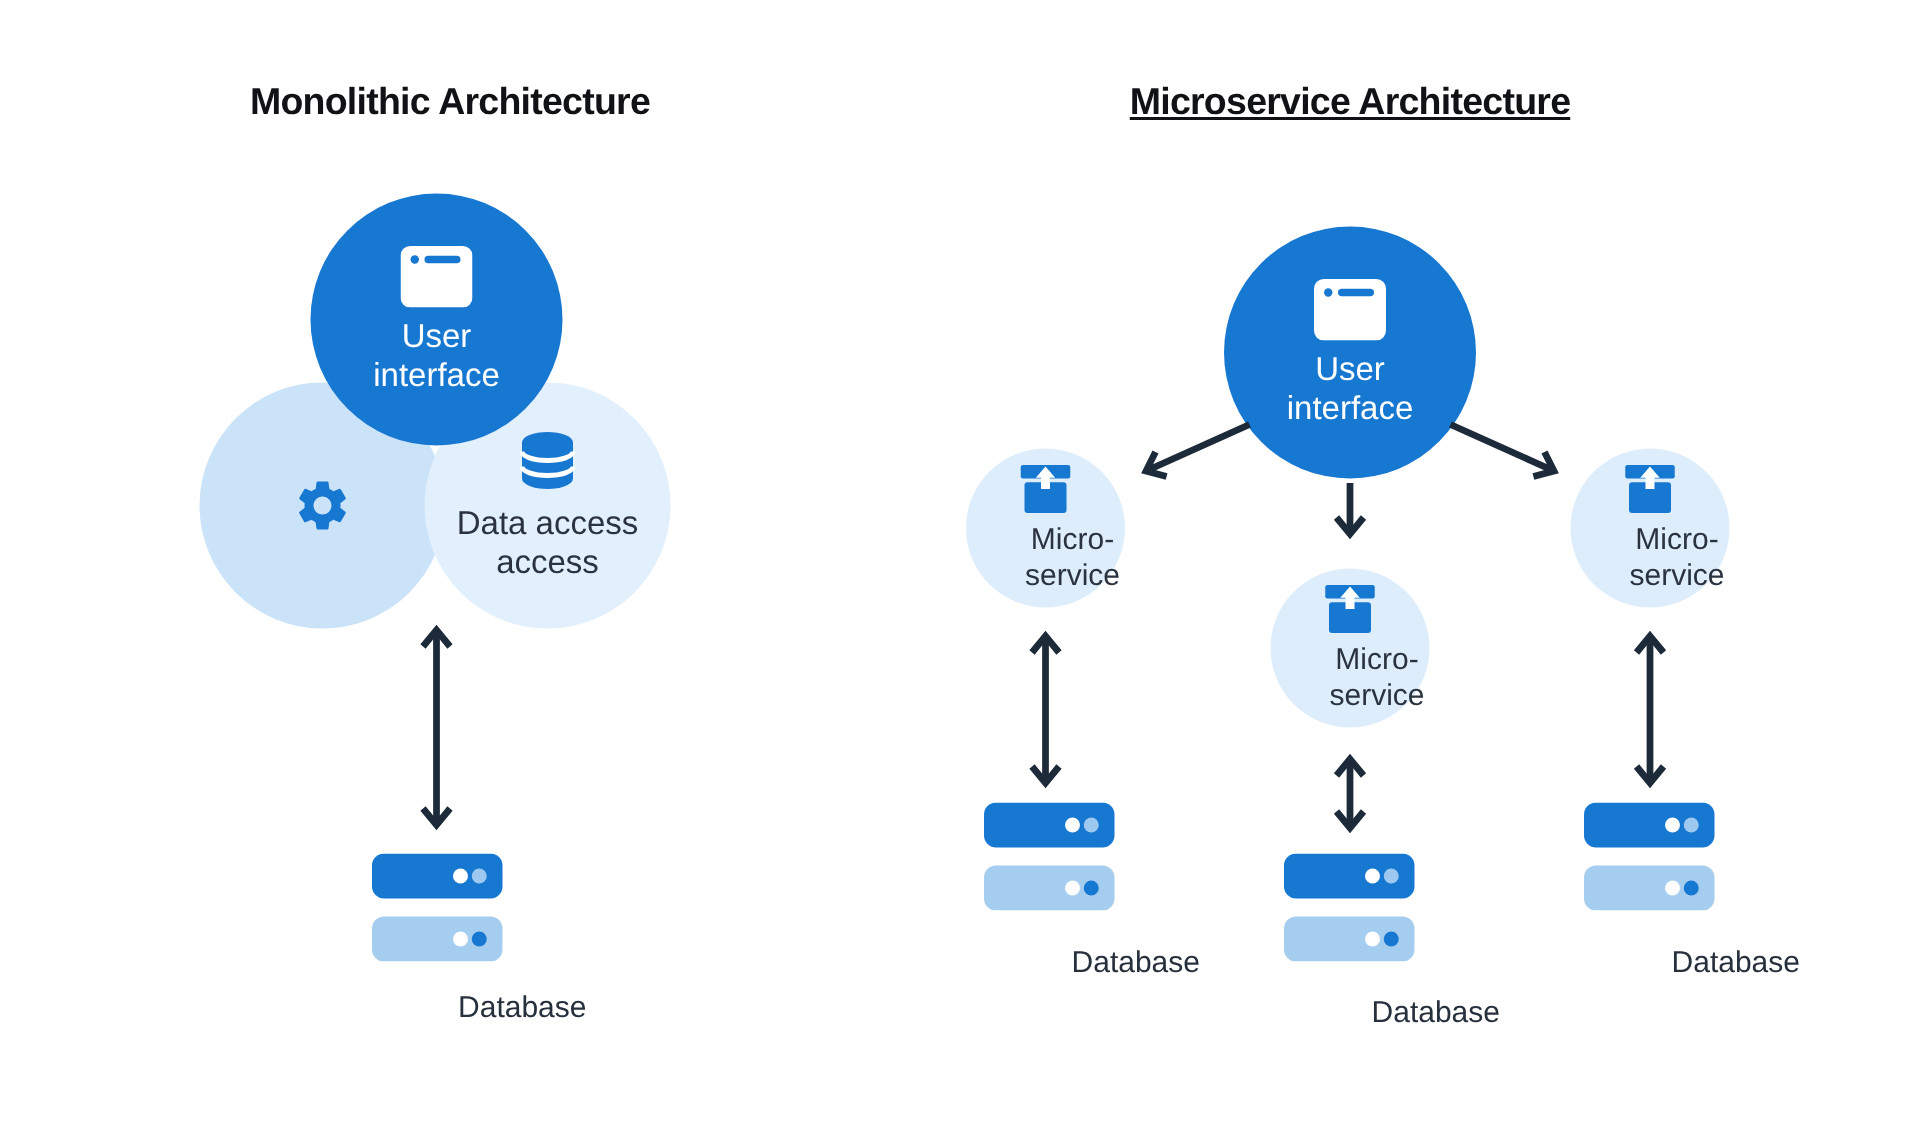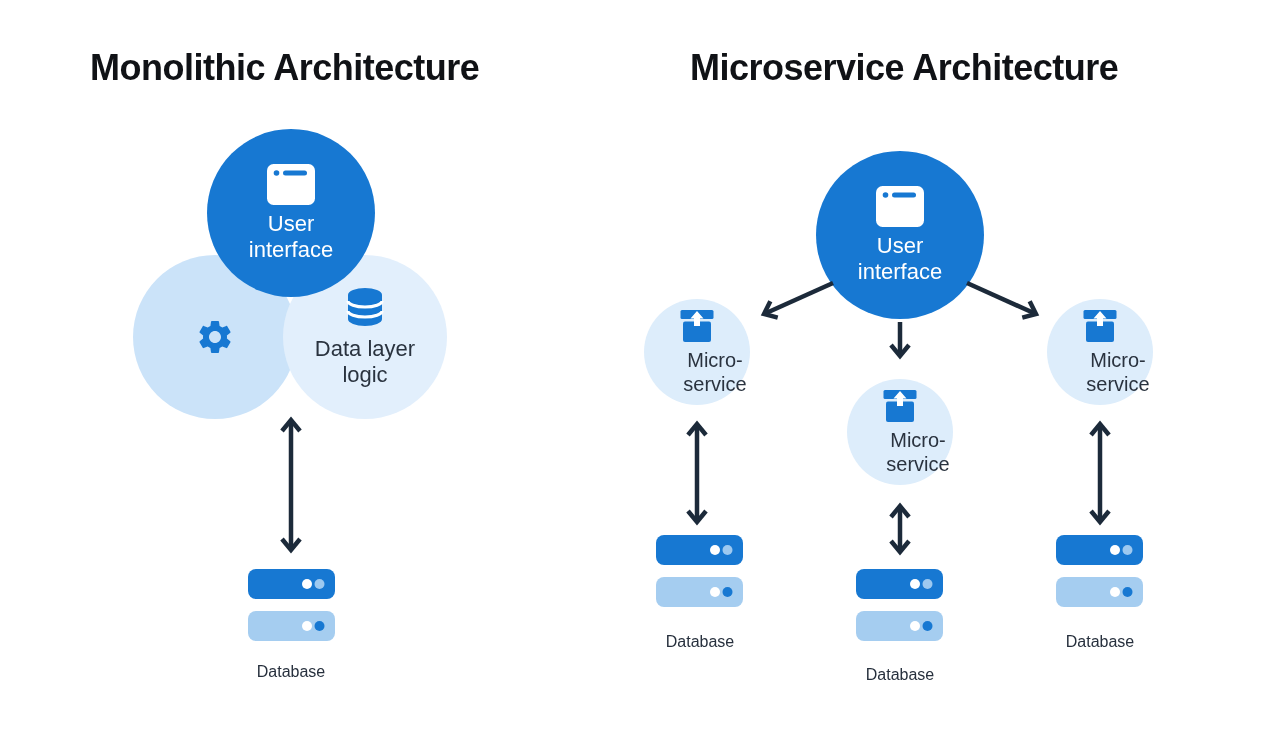--- a/index.html
+++ b/index.html
@@ -1,44 +1,44 @@
 <!DOCTYPE html>
 <html style="--primary-blue: #1778d2; --circle-business: #cbe3f9; --circle-data-access: #e2effc; --circle-microservice: #ddedfb; --db-light: #a5cdf0; --db-dot-light: #9dc9f0; --arrow: #1c2a3a; --title-text: #101216; --label-text: #27303d; --circle-text-dark: #2a333f; --circle-text-light: #ffffff;"><head>
 <meta charset="utf-8">
 <style>
   html,body{margin:0;padding:0;background:#fff;}
   .stage{
     position:relative;width:1280px;height:750px;background:#ffffff;overflow:hidden;
     font-family:"Liberation Sans",sans-serif;
   }
   .title{
-    position:absolute;top:51px;width:420px;text-align:left;
-    font-size:36px;font-weight:bold;letter-spacing:-0.5px;color:var(--title-text);
+    position:absolute;top:51px;width:420px;text-align:center;
+    font-size:25px;font-weight:bold;letter-spacing:-0.5px;color:var(--title-text);
     line-height:34px;white-space:nowrap;
   }
   .title.left{left:90px;}
-  .title.right{left:690px;}
+  .title.right{left:690px;text-decoration:underline;}
 
   .circle{
     position:absolute;border-radius:50%;
     display:flex;flex-direction:column;align-items:center;justify-content:center;
     text-align:center;
   }
   .circle .clabel span{display:block;}
   .circle-ui{width:168px;height:168px;background:var(--primary-blue);z-index:3;}
   .circle-ui .clabel{color:var(--circle-text-light);font-size:22px;line-height:26px;margin-top:6px;}
   .circle-bl{left:133px;top:255px;width:164px;height:164px;background:var(--circle-business);z-index:1;}
   .circle-da{left:283px;top:255px;width:164px;height:164px;background:var(--circle-data-access);z-index:2;}
   .circle-bl .clabel,.circle-da .clabel{color:var(--circle-text-dark);font-size:22px;line-height:26px;margin-top:8px;}
   .circle-ms{width:106px;height:106px;background:var(--circle-microservice);z-index:1;}
   .circle-ms .clabel{color:var(--circle-text-dark);font-size:20px;line-height:24px;margin-top:5px;margin-left:36px;}
 
   .db-stack{position:absolute;}
   .db-label{
-    position:absolute;width:200px;text-align:center;font-size:16px;
+    position:absolute;width:200px;text-align:right;font-size:20px;
     color:var(--label-text);line-height:28px;
   }
   .overlay{position:absolute;left:0;top:0;pointer-events:none;z-index:4;}
 
   .fill-primary{fill:var(--primary-blue);}
   .fill-white{fill:#ffffff;}
   .fill-dblight{fill:var(--db-light);}
   .fill-dotlight{fill:var(--db-dot-light);}
   .stroke-white{stroke:#ffffff;fill:none;}
   .stroke-arrow{stroke:var(--arrow);fill:none;}
@@ -57,22 +57,22 @@
       </svg>
     </div>
 
     <div class="circle circle-da">
       <svg width="38" height="42" viewBox="0 0 38 42">
         <path class="fill-primary" d="M2,9 a17,7 0 0 1 34,0 v24 a17,7 0 0 1 -34,0 z"></path>
         <path class="stroke-white" stroke-width="3.2" d="M2,15 a17,6 0 0 0 34,0"></path>
         <path class="stroke-white" stroke-width="3.2" d="M2,25 a17,6 0 0 0 34,0"></path>
       </svg>
       <div class="clabel">
-        <span>Data layer</span>
-        <span>logic</span>
+        <span>Data access</span>
+        <span>access</span>
       </div>
     </div>
 
     <div class="circle circle-ui" style="left:207px;top:129px;">
       <svg width="48" height="41" viewBox="0 0 48 41">
         <rect class="fill-white" x="0" y="0" width="48" height="41" rx="6.5"></rect>
         <circle class="fill-primary" cx="9.5" cy="9" r="2.8"></circle>
         <rect class="fill-primary" x="16" y="6.5" width="24" height="5" rx="2.5"></rect>
       </svg>
       <div class="clabel">

